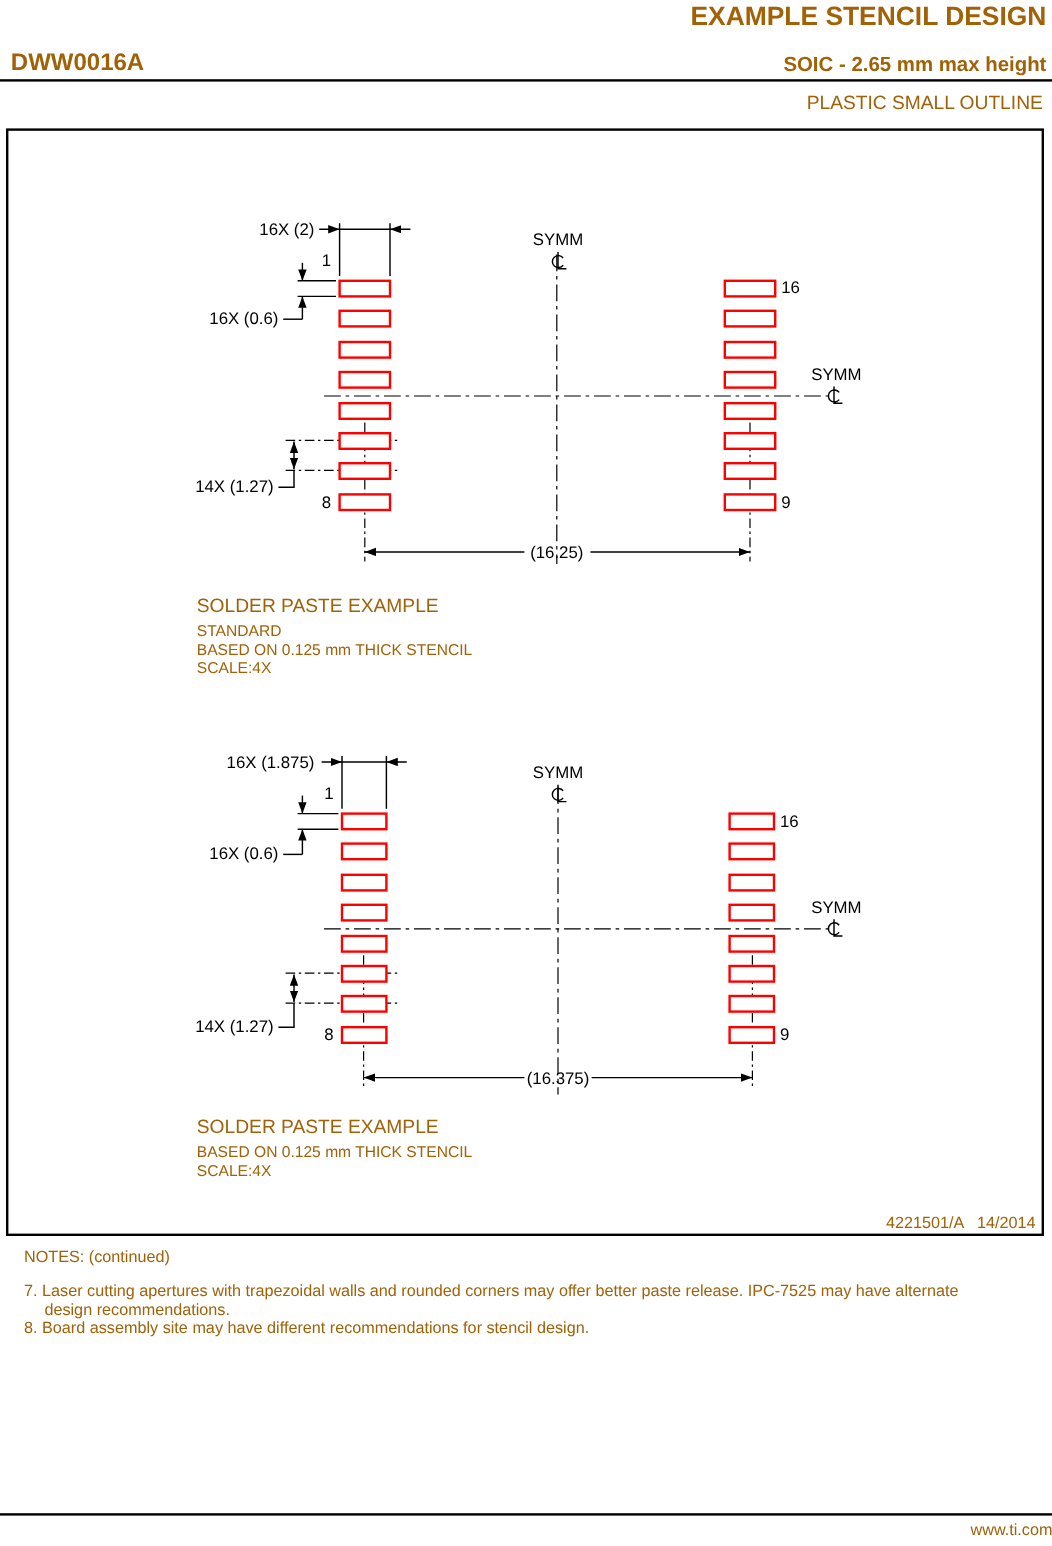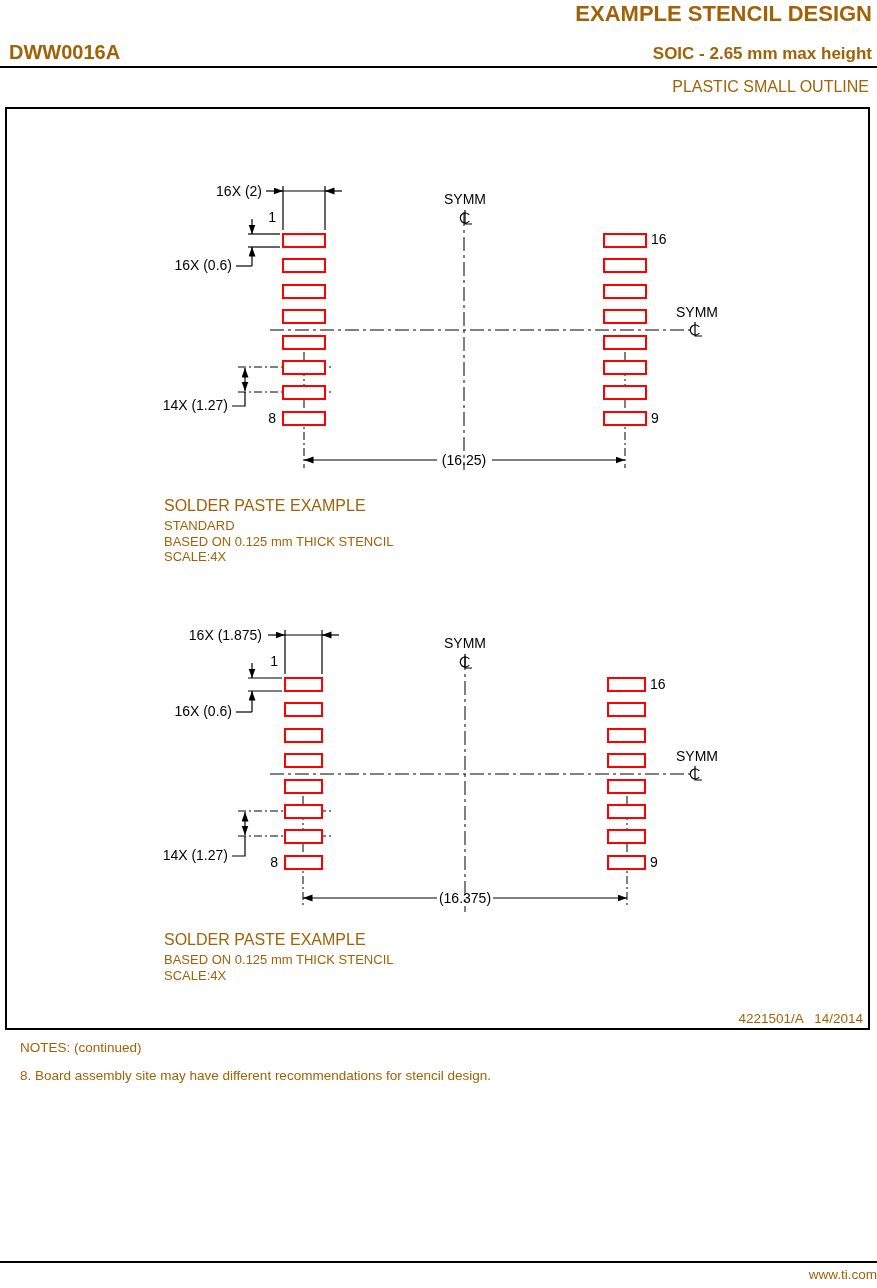--- a/index.html
+++ b/index.html
@@ -226,19 +226,20 @@
   <div class="caption" id="cap2">
     <div class="c1">SOLDER PASTE EXAMPLE</div>
     <div class="cs">BASED ON 0.125 mm THICK STENCIL</div>
     <div class="cs">SCALE:4X</div>
   </div>
 
   <div class="drawno">4221501/A   14/2014</div>
 
   <div class="notes">
     <div class="nh">NOTES: (continued)</div>
+    <div class="note">7. Laser cutting apertures with trapezoidal walls and rounded corners may offer better paste release. IPC-7525 may have alternate design recommendations.</div>
     <div class="note">8. Board assembly site may have different recommendations for stencil design.</div>
   </div>
 
   <div class="footer-rule"></div>
   <div class="site">www.ti.com</div>
 
 </div>
 
 </body></html>

